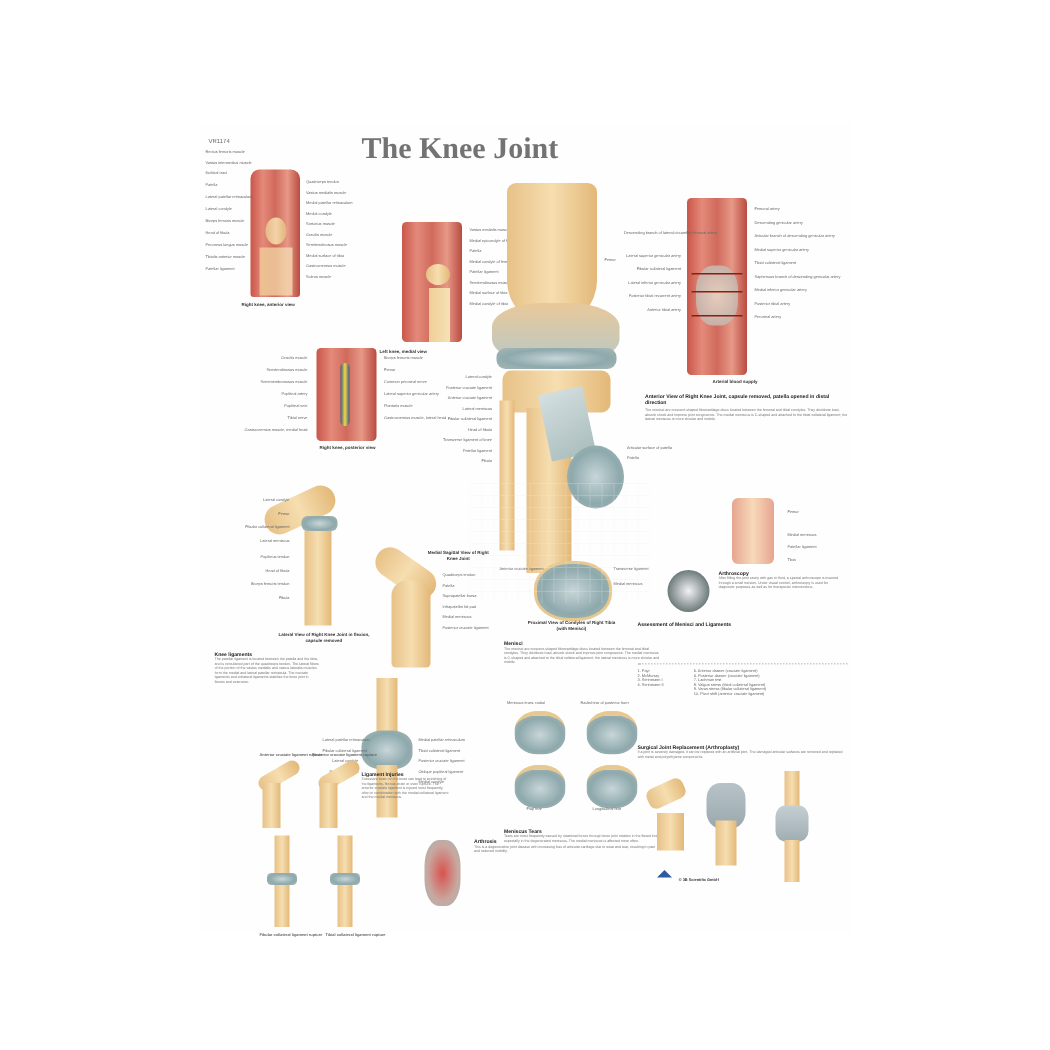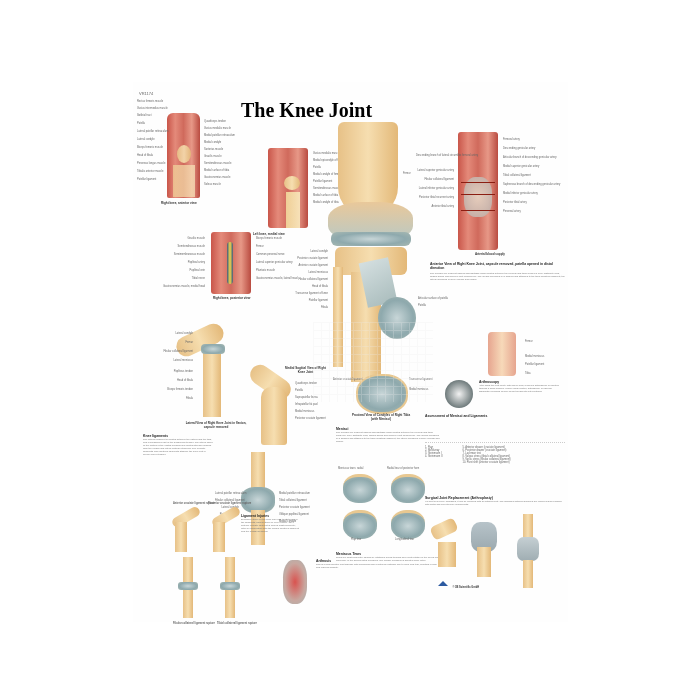--- a/index.html
+++ b/index.html
@@ -1,20 +1,20 @@
 <!DOCTYPE html>
 <html><head>
 <meta charset="utf-8">
 <style>
   html,body{margin:0;padding:0;background:#ffffff;}
   body{width:700px;height:700px;position:relative;overflow:hidden;font-family:"Liberation Sans",sans-serif;color:#444;}
   .poster{position:absolute;left:133px;top:82px;width:435px;height:540px;background:#fefefe;}
   .abs{position:absolute;}
   .code{font-size:4px;color:#666;}
-  .title{font-family:"Liberation Serif",serif;font-weight:bold;font-size:20px;color:#000000;white-space:nowrap;margin-top:11px;}
+  .title{font-family:"Liberation Serif",serif;font-weight:bold;font-size:20px;color:#737373;white-space:nowrap;}
   .lbl{font-size:2.6px;line-height:3px;color:#666;white-space:nowrap;}
   .cap{font-size:3px;font-weight:bold;color:#333;white-space:nowrap;text-align:center;}
   .head{font-size:3.4px;font-weight:bold;color:#222;white-space:nowrap;}
   .para{font-size:2.4px;line-height:3px;color:#777;overflow:hidden;}
   .ill{position:absolute;}
   .muscle{background:linear-gradient(90deg,#c9564a 0%,#e48a7a 25%,#d06a5c 50%,#e79887 75%,#b94b40 100%);}
   .bone{background:linear-gradient(90deg,#e7c187,#f6deb0,#e3b878);}
   .cart{background:radial-gradient(ellipse at 50% 50%,#c8d6d8 0%,#8ea9ad 60%,#a8b9b2 100%);}
 </style>
 </head>

